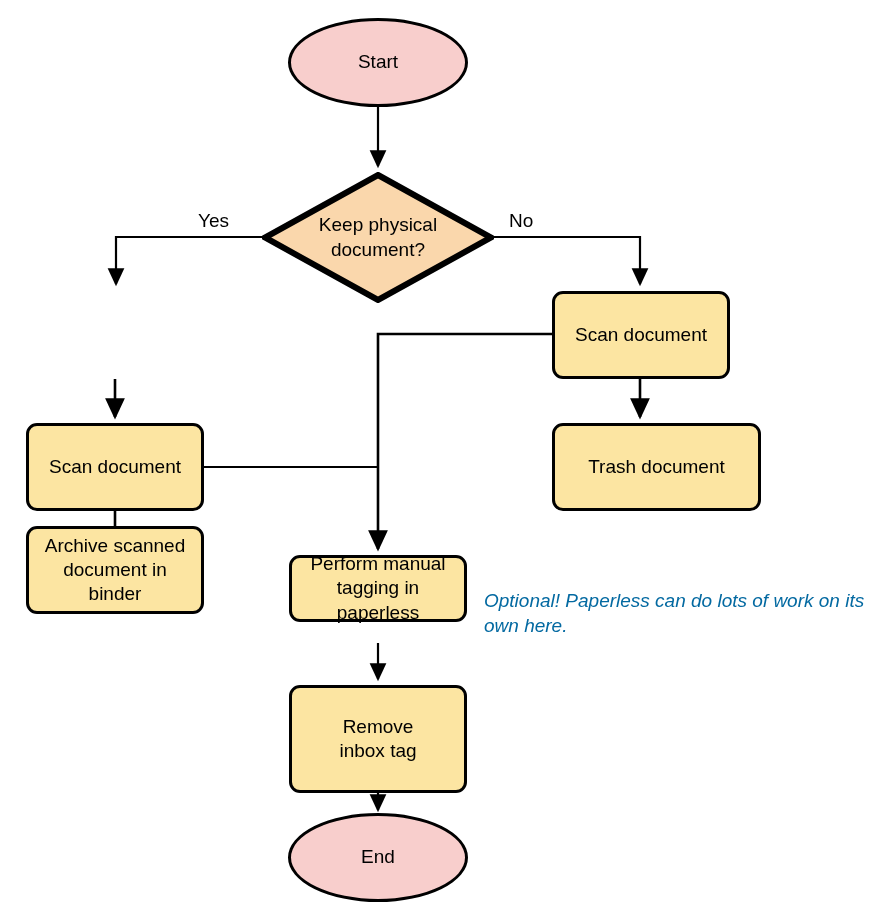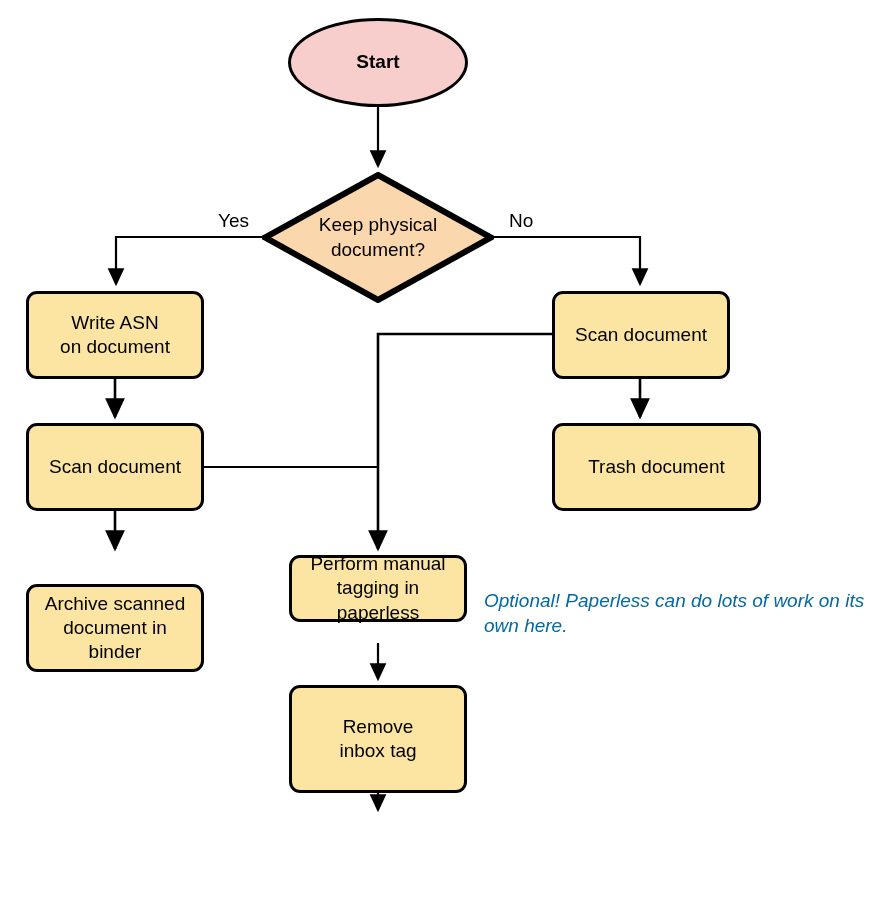--- a/index.html
+++ b/index.html
@@ -41,21 +41,20 @@
   }
   .node.process {
     border: 3px solid #000000;
     border-radius: 11px;
     background: #fce5a2;
   }
   .node.terminator {
     border: 3.5px solid #000000;
     border-radius: 50%;
     background: #f8cecc;
-    font-weight: bold;
   }
   .node.decision {
     background: transparent;
     border: 0;
   }
   .decision-shape {
     position: absolute;
     left: 0;
     top: 0;
     width: 100%;
@@ -121,33 +120,29 @@
   </div>
 
   <div class="node decision" style="left:262px; top:172px; width:232px; height:131px;">
     <svg class="decision-shape" viewBox="0 0 232 131" preserveAspectRatio="none" aria-hidden="true">
       <polygon points="116,3 229,65.5 116,128 3,65.5" fill="#fad7ac" stroke="#000000" stroke-width="6" stroke-linejoin="miter"></polygon>
     </svg>
     <span class="decision-label">Keep physical
 document?</span>
   </div>
 
-  <div class="edge-label" style="left:218px; top:210px;">Yes</div>
+  <div class="edge-label" style="left:198px; top:210px;">Yes</div>
   <div class="edge-label" style="left:509px; top:210px;">No</div>
 
-  <div class="node process" style="left:26px; top:291px; width:178px; height:88px;">
-    <span>Write ASN
-on document</span>
-  </div>
 
   <div class="node process" style="left:26px; top:423px; width:178px; height:88px;">
     <span>Scan document</span>
   </div>
 
-  <div class="node process" style="left:26px; top:584px; width:178px; height:88px;">
+  <div class="node process" style="left:26px; top:526px; width:178px; height:88px;">
     <span>Archive scanned
 document in
 binder</span>
   </div>
 
   <div class="node process" style="left:552px; top:291px; width:178px; height:88px;">
     <span>Scan document</span>
   </div>
 
   <div class="node process" style="left:552px; top:423px; width:209px; height:88px;">
@@ -158,16 +153,19 @@
     <span>Perform manual
 tagging in
 paperless</span>
   </div>
 
   <div class="node process" style="left:289px; top:685px; width:178px; height:108px;">
     <span>Remove
 inbox tag</span>
   </div>
 
+  <div class="node terminator" style="left:288px; top:813px; width:180px; height:89px;">
+    <span>End</span>
+  </div>
 
   <div class="note" style="left:484px; top:589px; width:400px;">Optional! Paperless can do lots of work on its own here.</div>
 
 </div>
 
 </body></html>

